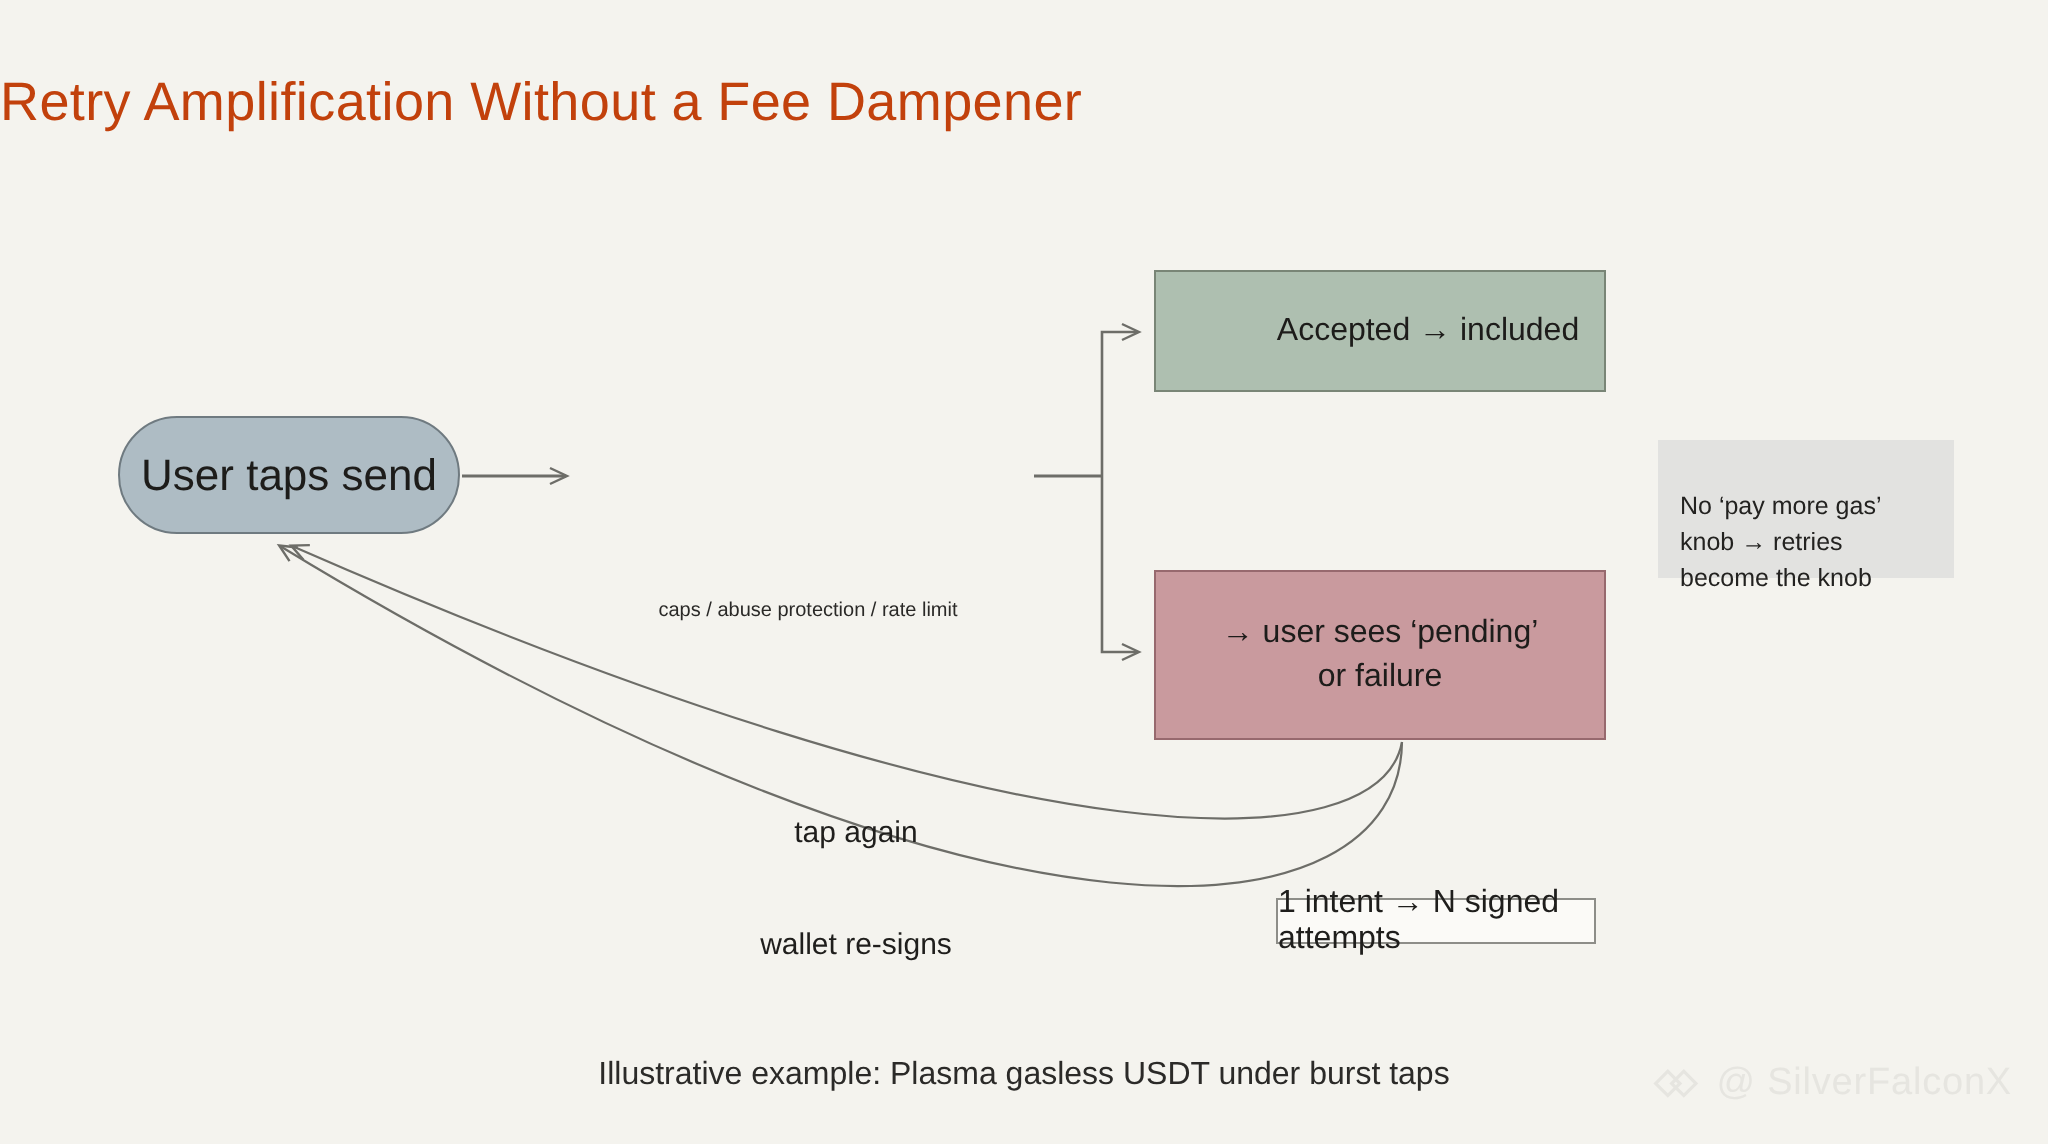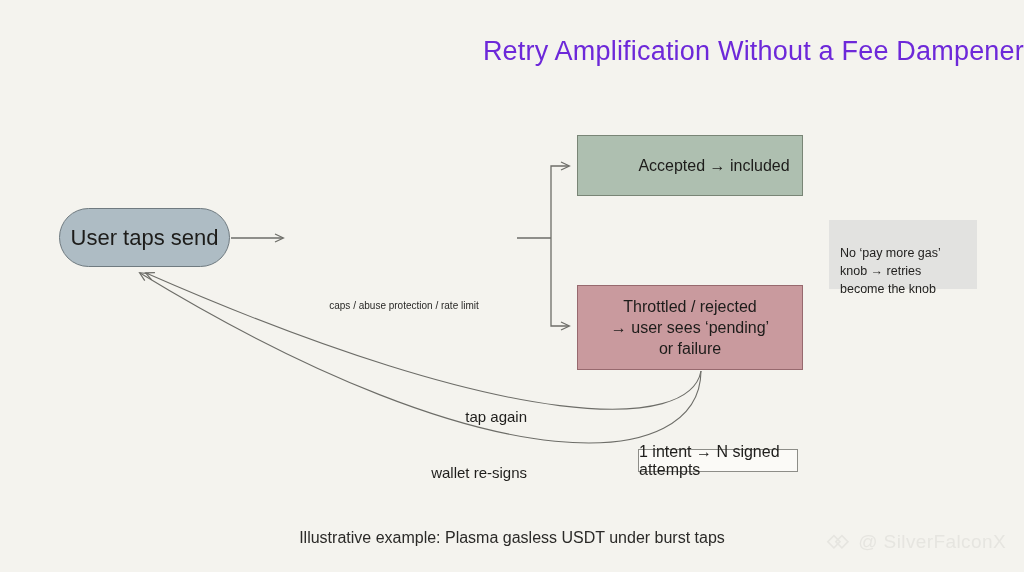--- a/index.html
+++ b/index.html
@@ -26,23 +26,23 @@
     width: 1024px;
     height: 572px;
     pointer-events: none;
   }
 
   .title {
     position: absolute;
     left: 0;
     top: 36px;
     width: 1024px;
-    text-align: right;
+    text-align: left;
     font-size: 27px;
-    color: #6d28d9;
+    color: #c2410c;
     letter-spacing: 0.2px;
   }
 
   .node {
     position: absolute;
     box-sizing: border-box;
     display: flex;
     align-items: center;
     justify-content: center;
     text-align: center;
@@ -130,21 +130,21 @@
     align-items: center;
     justify-content: center;
     font-size: 16px;
     color: #1f1e1c;
   }
 
   .edge-label {
     position: absolute;
     font-size: 15px;
     color: #1f1e1c;
-    text-align: right;
+    text-align: center;
   }
   .label-tap-again {
     left: 329px;
     top: 408px;
     width: 198px;
   }
   .label-wallet {
     left: 329px;
     top: 464px;
     width: 198px;
@@ -207,21 +207,20 @@
 
 
   <div class="caption-relayer">caps / abuse protection / rate limit</div>
 
   <div class="node node-accepted">
     <span>Accepted → included</span>
   </div>
 
   <div class="node node-throttled">
     <div>
-      <div>Throttled / rejected</div>
       <div>→ user sees ‘pending’</div>
       <div>or failure</div>
     </div>
   </div>
 
   <div class="note-box">
     <div>No ‘pay more gas’</div>
     <div>knob → retries</div>
     <div>become the knob</div>
   </div>

